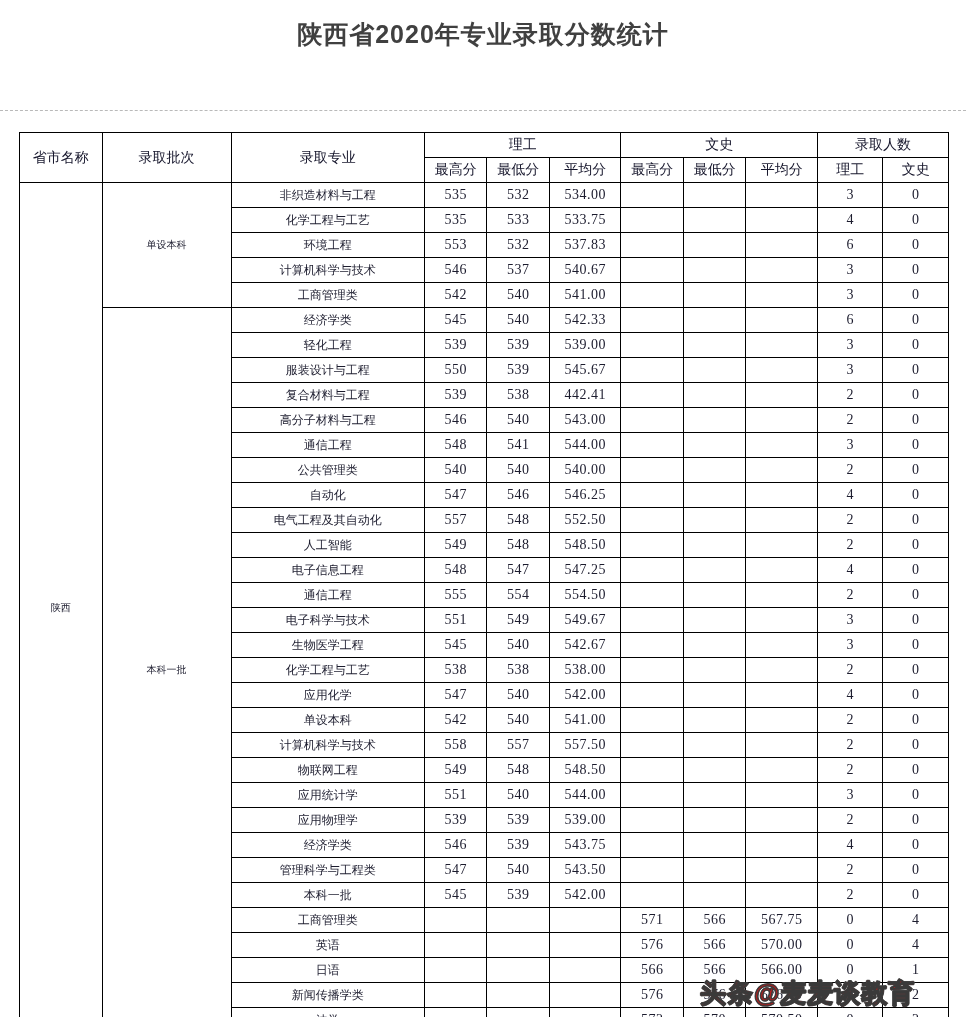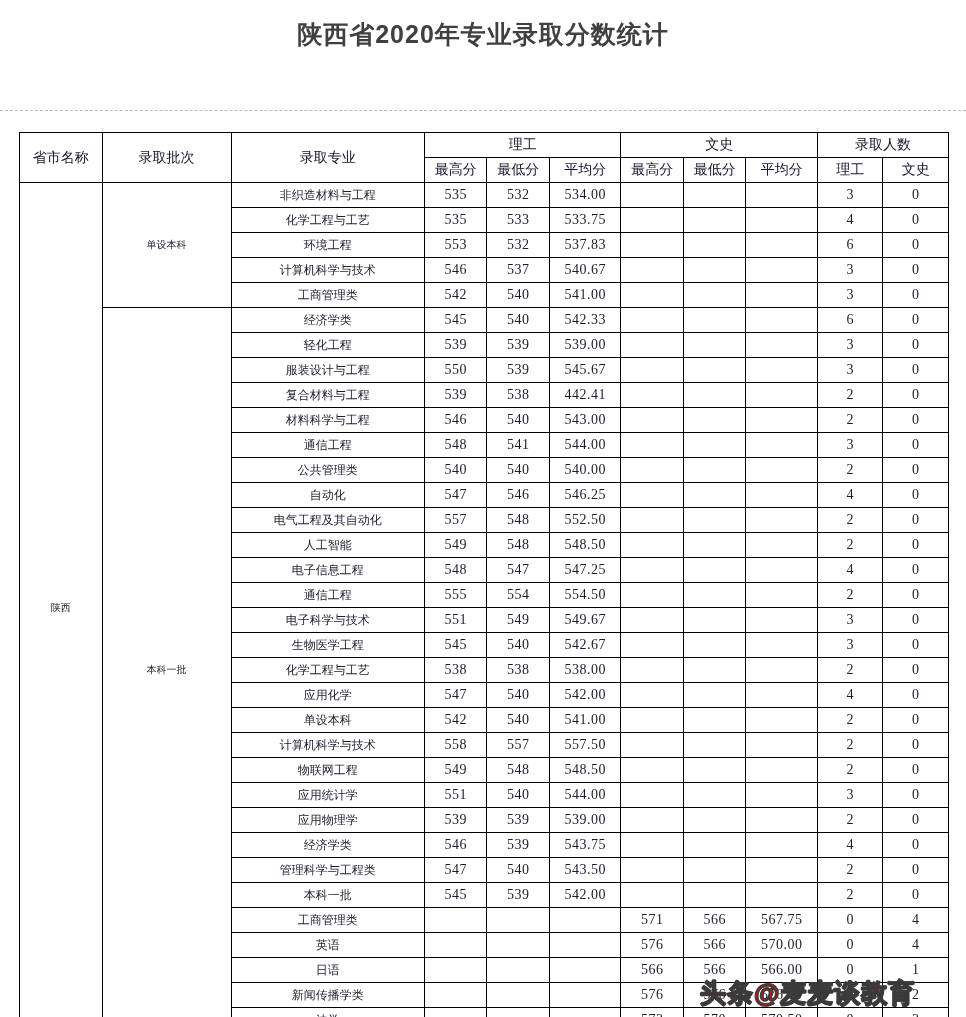--- a/index.html
+++ b/index.html
@@ -244,21 +244,21 @@
           <td class="cell-num">539</td>
           <td class="cell-num">538</td>
           <td class="cell-num">442.41</td>
           <td class="cell-num"></td>
           <td class="cell-num"></td>
           <td class="cell-num"></td>
           <td class="cell-num">2</td>
           <td class="cell-num">0</td>
         </tr>
         <tr>
-          <td class="cell-major">材料科学与工程</td>
+          <td class="cell-major">高分子材料与工程</td>
           <td class="cell-num">546</td>
           <td class="cell-num">540</td>
           <td class="cell-num">543.00</td>
           <td class="cell-num"></td>
           <td class="cell-num"></td>
           <td class="cell-num"></td>
           <td class="cell-num">2</td>
           <td class="cell-num">0</td>
         </tr>
         <tr>

